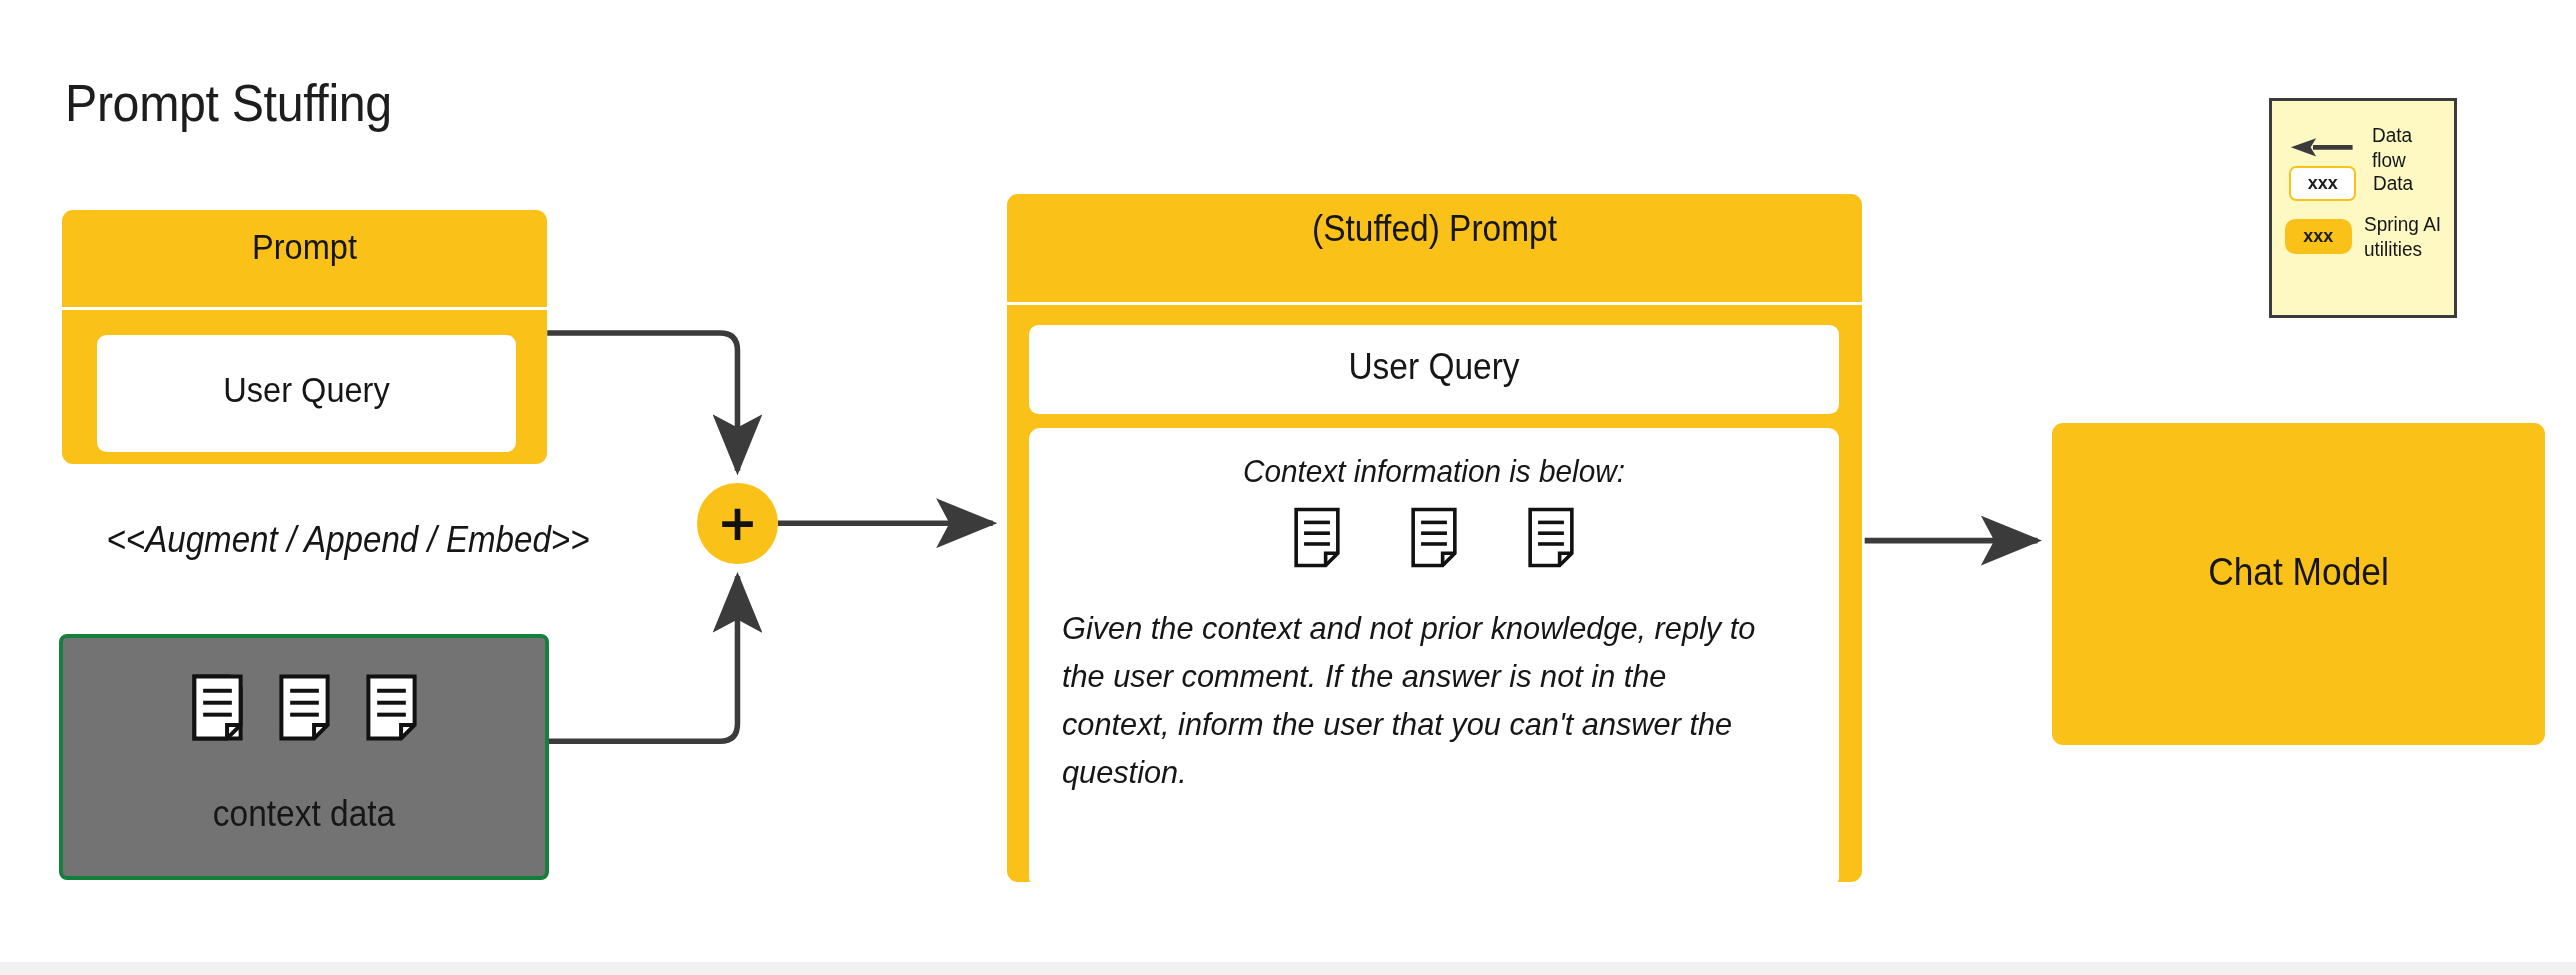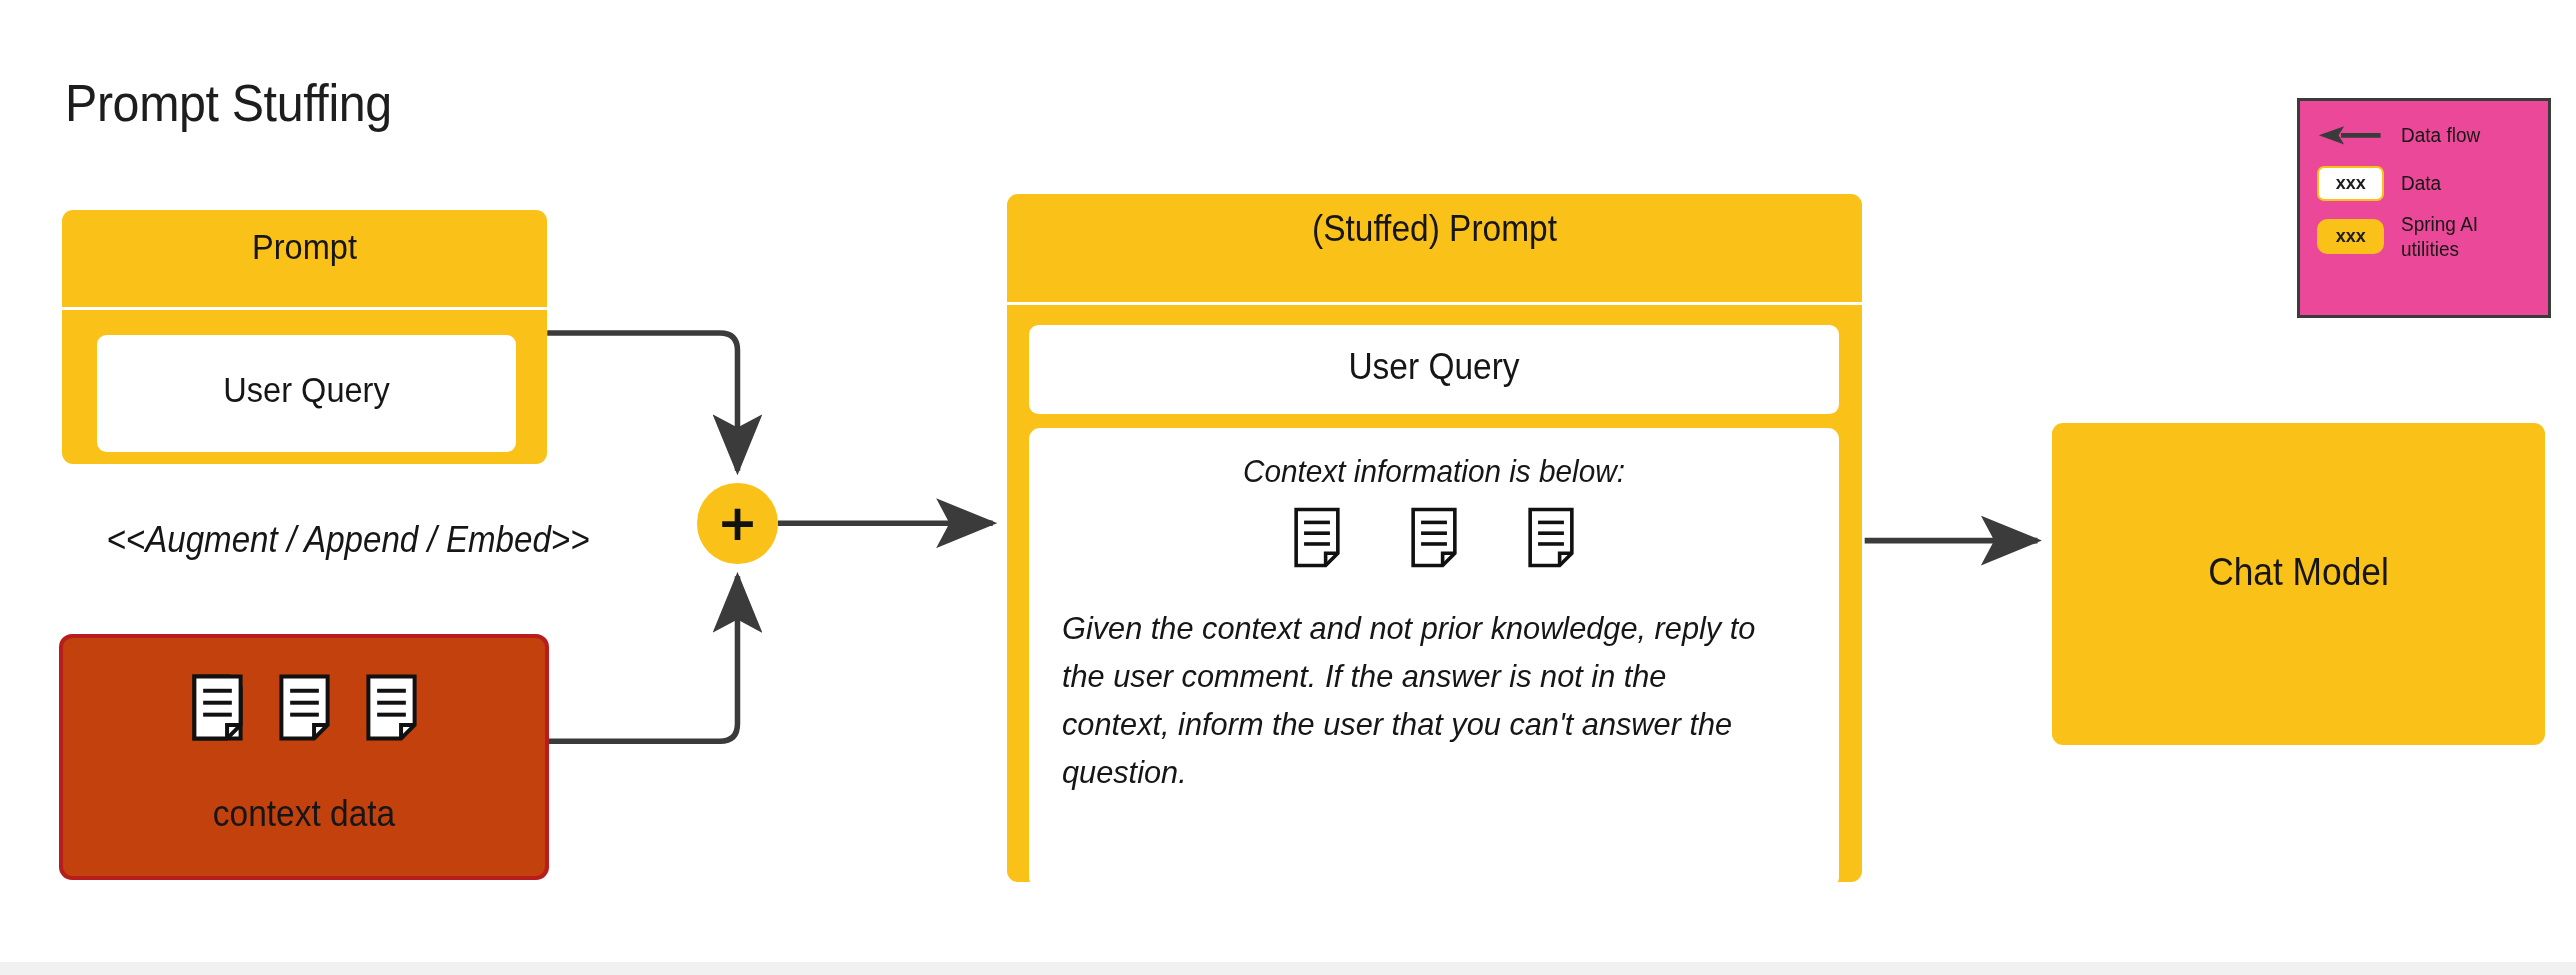--- a/index.html
+++ b/index.html
@@ -47,23 +47,23 @@
 
   
   .node-yellow {
     position: absolute;
     background: #fac218;
     border-radius: 11px;
     box-sizing: border-box;
   }
   .node-outline {
     position: absolute;
-    background: #c2410c;
-    border: 4px solid #b91c1c;
-    border-radius: 13px;
+    background: #737373;
+    border: 4px solid #15803d;
+    border-radius: 8px;
     box-sizing: border-box;
   }
   .inner-white {
     position: absolute;
     background: #ffffff;
     border-radius: 9.5px;
     box-sizing: border-box;
   }
   .divider-white {
     position: absolute;
@@ -245,25 +245,24 @@
     left: 0; top: 0;
     width: 2576px;
     height: 975px;
     pointer-events: none;
   }
 
   
   #legend {
     position: absolute;
     left: 2269px; top: 98px;
-    width: 254px; height: 220px;
-    background: #ec4899;
+    width: 188px; height: 220px;
+    background: #fef9c3;
     border: 3.2px solid #3b3b3b;
     box-sizing: border-box;
-    margin-left: 28px;
   }
   .legend-row {
     position: absolute;
     left: 0;
     display: flex;
     align-items: center;
   }
   .legend-row .legend-swatch {
     width: 76px;
     margin-left: 12.7px;

